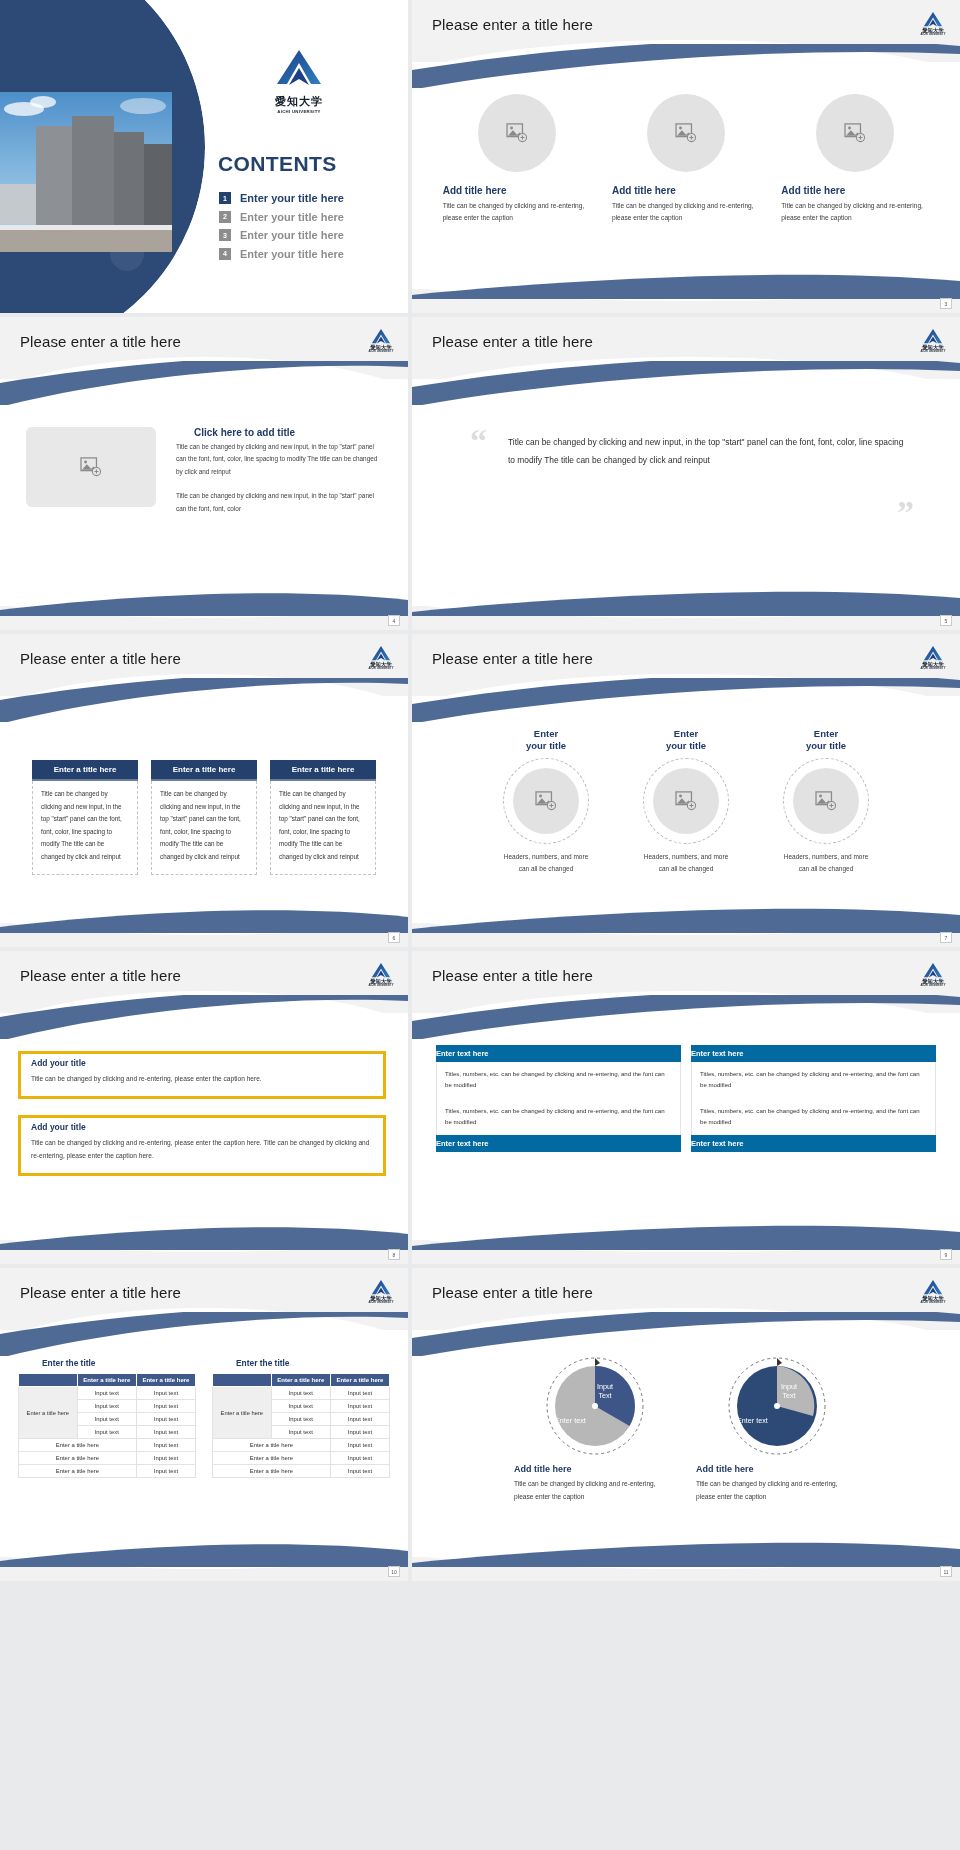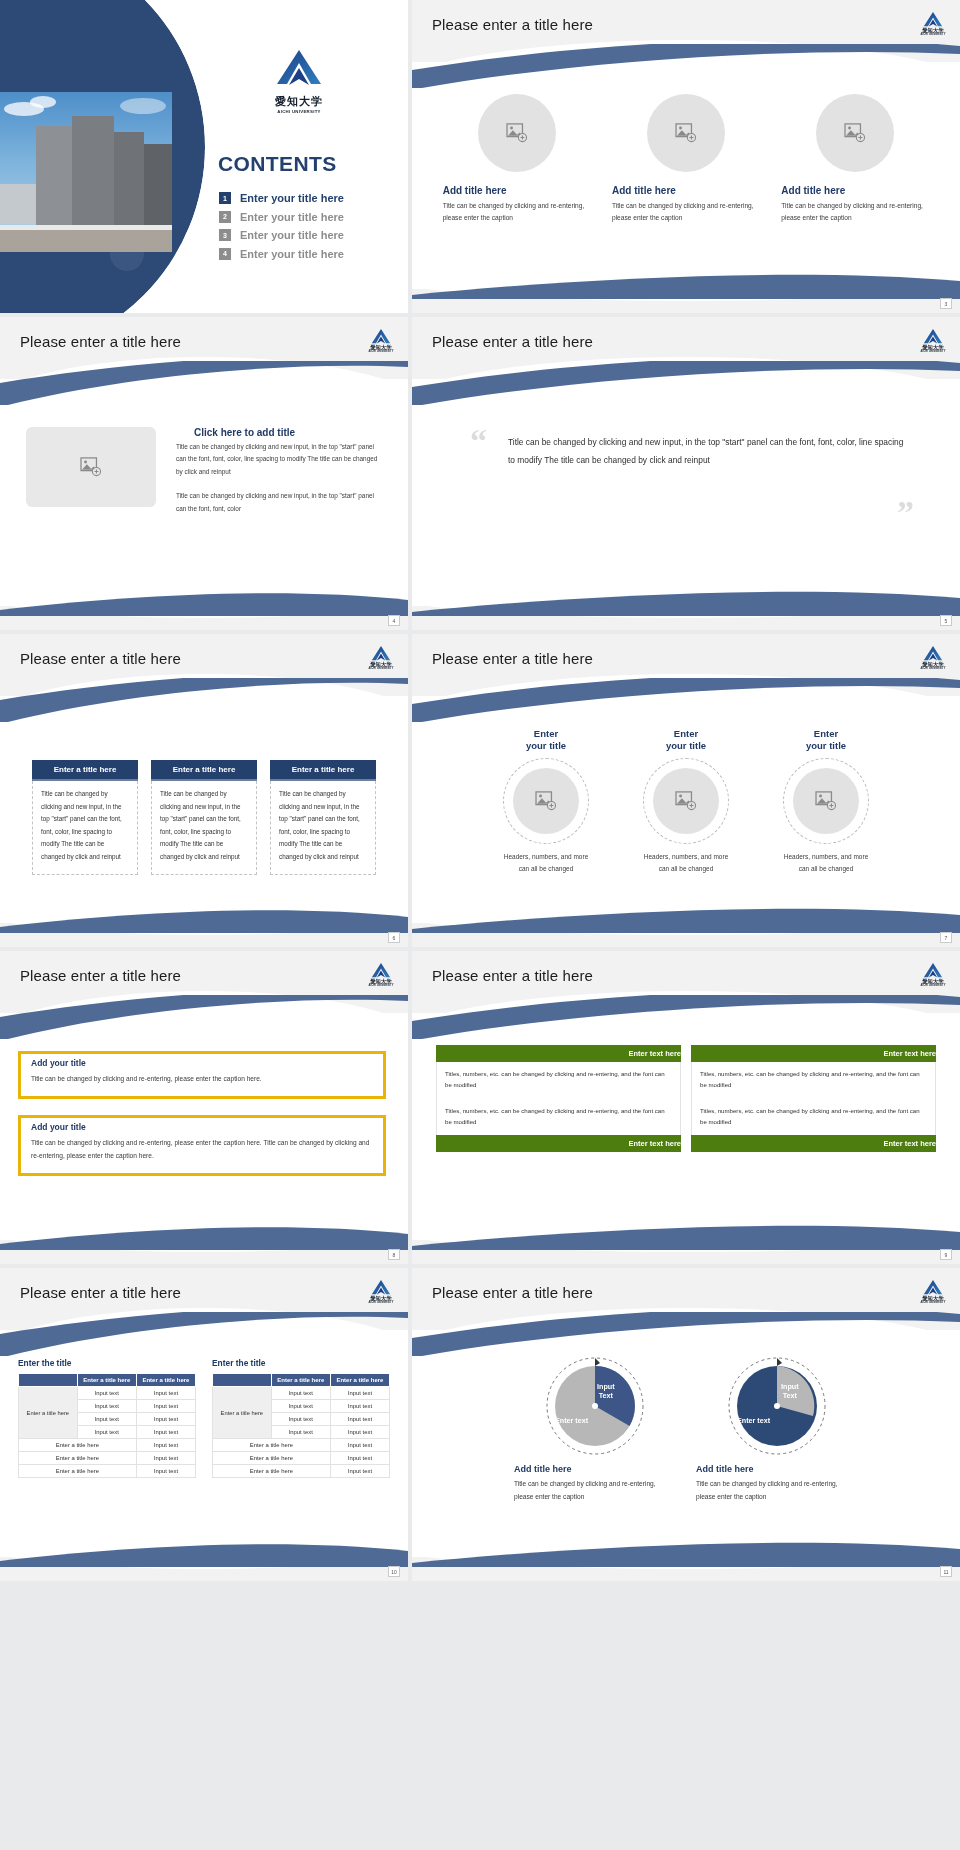--- a/index.html
+++ b/index.html
@@ -170,55 +170,55 @@
   .s7 .ltxt { font-size: 6.6px; color: #3a3a3a; line-height: 2.0; margin-top: 8px; }
   .s7 .right { flex: 1; }
   .s7 .box { border: 3px solid #eab308; padding: 4px 10px 10px; margin-bottom: 16px; }
   .s7 .bt { font-size: 8.5px; font-weight: 700; color: #1f3a66; }
   .s7 .bx { font-size: 6.6px; color: #3a3a3a; line-height: 1.95; margin-top: 5px; }
 
   
   .s8 { padding: 16px 24px 0; position: relative; }
   .s8 .row { display: flex; gap: 10px; }
   .s8 .bar {
-    flex: 1; background: #4d7c0f; color: #fff; font-size: 7.5px; font-weight: 700;
-    text-align: right; padding: 4px 0;
+    flex: 1; background: #0369a1; color: #fff; font-size: 7.5px; font-weight: 700;
+    text-align: left; padding: 4px 0;
   }
   .s8 .cell {
     flex: 1; font-size: 6.1px; color: #333; line-height: 1.85; padding: 6px 8px 8px;
     border-left: 1px solid #e3e3e3; border-right: 1px solid #e3e3e3;
   }
   .s8 .mid { height: 42px; position: relative; }
   .s8 .centerbox {
     position: absolute; left: 50%; top: 2px; transform: translateX(-50%);
     background: #3d5party; background: #3c5party;
     background-color: #3d5687; color: #fff; font-size: 9.5px; font-weight: 700;
     padding: 9px 14px; white-space: nowrap;
   }
   .s8 .rowline { position: absolute; left: 6px; right: 6px; top: 20px; border-top: 1px solid #dcdcdc; }
 
   
   .s9 { display: flex; gap: 16px; padding: 12px 18px 0; }
   .s9 .tw { flex: 1; }
-  .s9 .tlab { font-size: 8.4px; font-weight: 700; color: #1f3a66; margin-bottom: 5px; }
+  .s9 .tlab { font-size: 8.4px; font-weight: 700; color: #1f3a66; margin-bottom: 5px; margin-left: 24px; }
   .s9 table { border-collapse: collapse; width: 100%; font-size: 5.9px; color: #333; }
   .s9 th {
     background: #3f5party; background-color: #3e5party; background-color: #3f5a8a;
     color: #fff; font-weight: 700; padding: 3px 2px; text-align: center;
     border: 1px solid #ffffff; font-size: 6px;
   }
   .s9 td { border: 1px solid #e2e2e2; padding: 3px 4px; text-align: center; background: #fff; }
   .s9 td.left { background: #efefef; text-align: center; font-size: 5.8px; }
 
   
   .s10 { display: flex; gap: 20px; padding: 8px 22px 0; justify-content: center; }
   .s10 .col { width: 162px; text-align: left; }
   .s10 .donutwrap { position: relative; width: 104px; height: 104px; margin: 0 auto; }
   .s10 .lbl-in {
-    position: absolute; color: #fff; font-size: 7.2px; font-weight: 700; text-align: center; line-height: 1.25;
+    position: absolute; color: #fff; font-size: 7.2px; font-weight: 400; text-align: center; line-height: 1.25;
   }
   .s10 .dtitle { font-size: 9px; font-weight: 700; color: #1f3a66; margin-top: 6px; }
   .s10 .dtxt { font-size: 6.6px; color: #3a3a3a; line-height: 1.9; margin-top: 4px; }
 </style>
 </head>
 <body>
 
 <div class="grid">
 
   <div class="slide cover">

